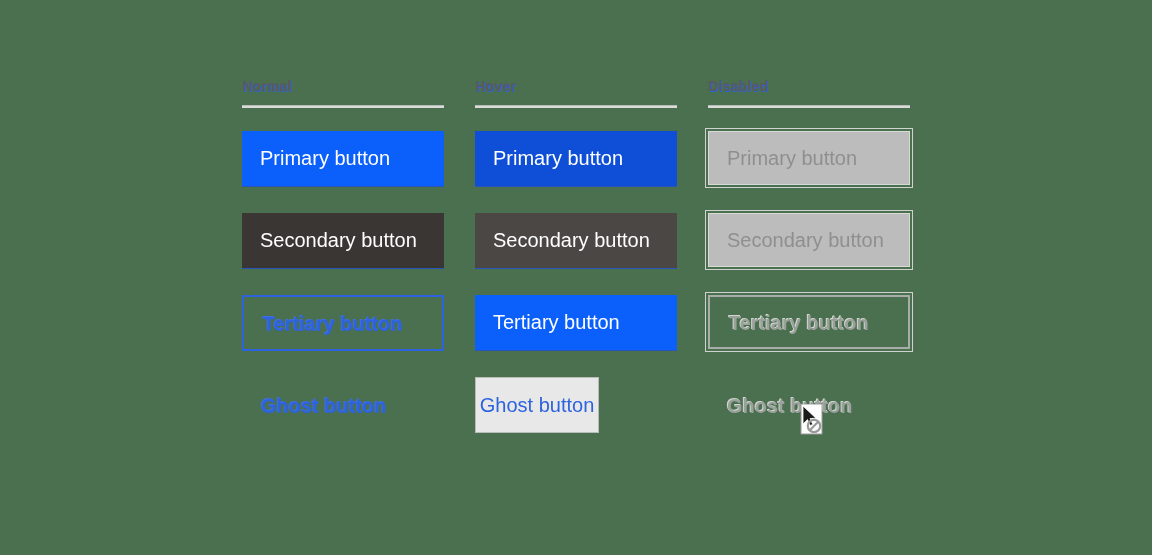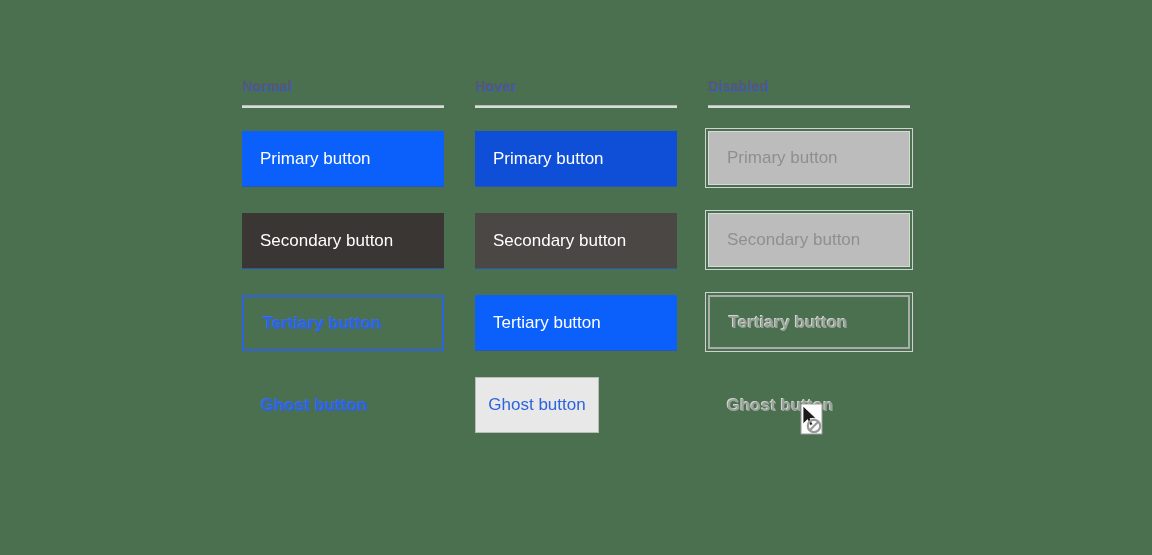--- a/index.html
+++ b/index.html
@@ -63,21 +63,21 @@
     margin-bottom: 23px;
   }
 
   
   .btn {
     box-sizing: border-box;
     height: 56px;
     display: flex;
     align-items: center;
     padding-left: 18px;
-    font-size: 17px;
+    font-size: 20px;
     margin-bottom: 26px;
     position: relative;
     border: 0;
     background: transparent;
     font-family: "Liberation Sans", sans-serif;
     text-align: left;
     width: 202px;
   }
 
   .btn-primary-normal {

